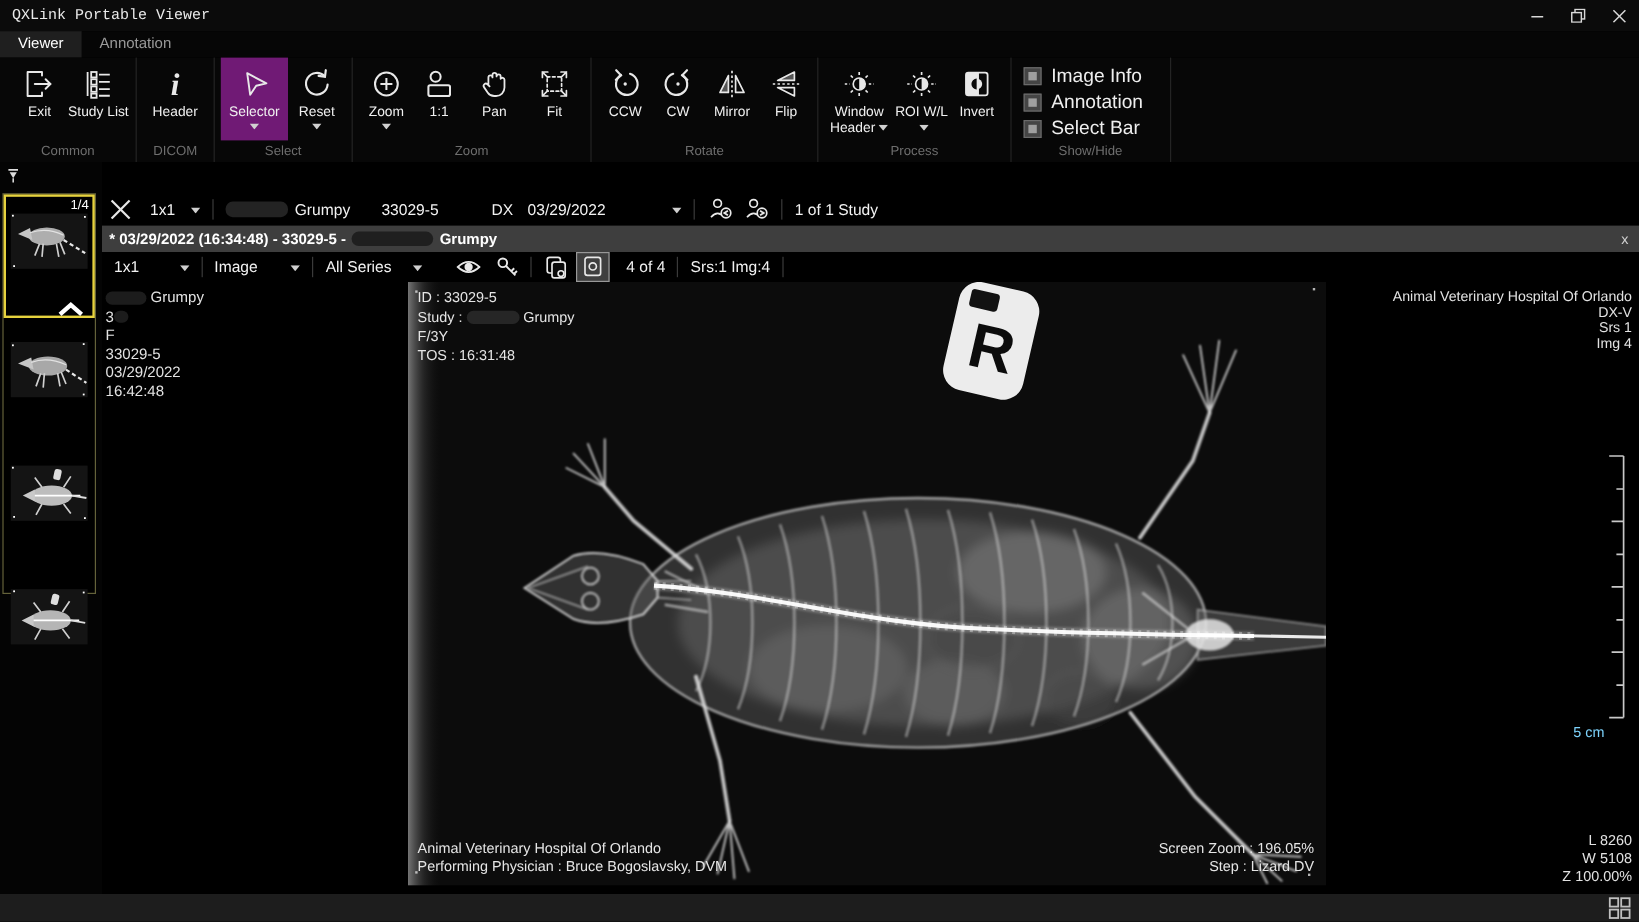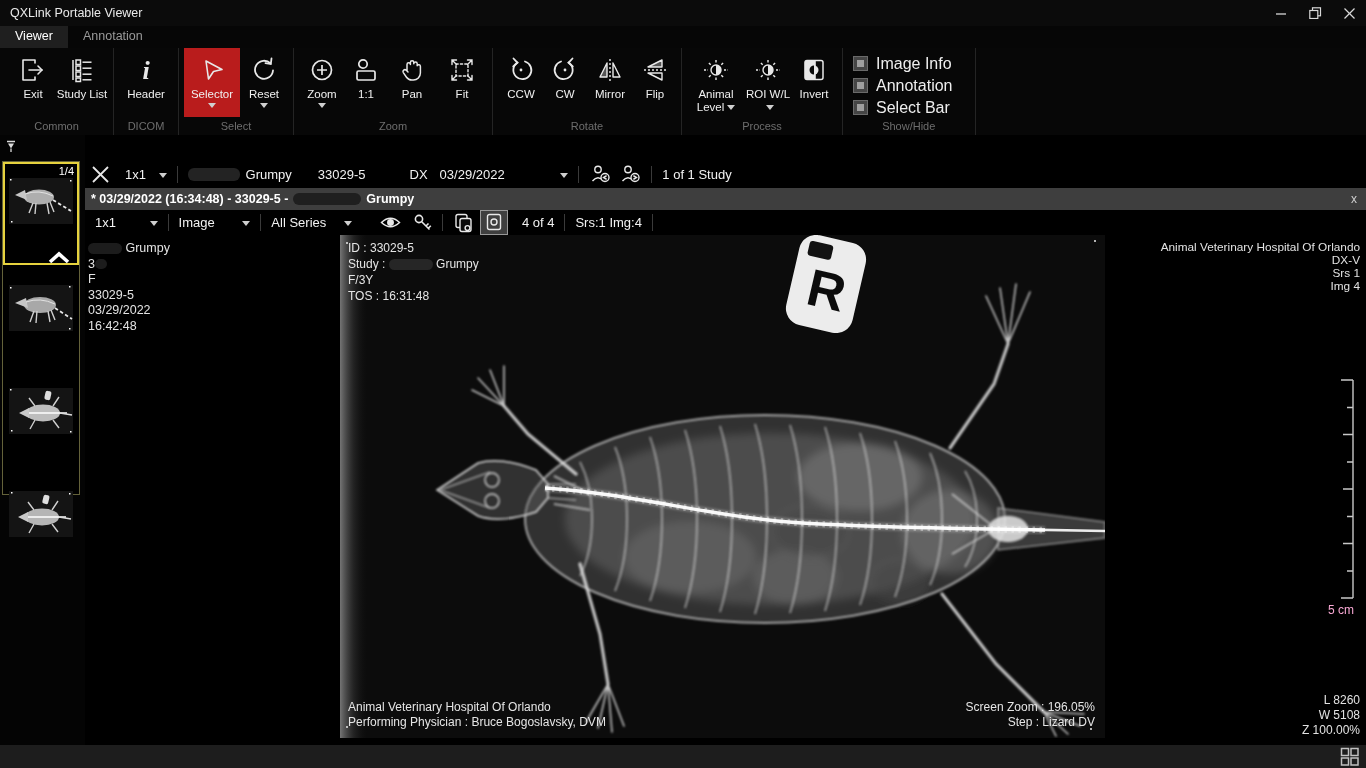--- a/index.html
+++ b/index.html
@@ -1,34 +1,34 @@
 <!DOCTYPE html>
 <html><head>
 <meta charset="utf-8">
 <style>
   html,body{margin:0;padding:0;background:#222;}
   .app{position:relative;width:1366px;height:768px;background:#000;overflow:hidden;
        font-family:"Liberation Sans",sans-serif;color:#f0f0f0;-webkit-font-smoothing:antialiased;}
   
-  .titlebar{position:absolute;left:0;top:0;width:100%;height:26px;background:#0b0b0b;display:flex;align-items:center;}
+  .titlebar{position:absolute;left:0;top:0;width:100%;height:26px;background:#0b0b0b;display:flex;align-items:center;font-family:Liberation Mono, monospace;}
   .titlebar .title{font-size:12.5px;color:#eaeaea;margin-left:10px;}
   .wincontrols{margin-left:auto;display:flex;align-items:center;height:100%;}
   .winbtn{width:34px;height:100%;display:flex;align-items:center;justify-content:center;color:#d8d8d8;}
   
   .tabbar{position:absolute;left:0;top:26px;width:100%;height:22px;background:#060606;display:flex;align-items:stretch;}
   .tab{padding:3px 15px 0 15px;font-size:12.5px;color:#9a9a9a;}
   .tab.active{background:#1f1f1f;color:#fff;text-align:center;}
   
   .ribbon{position:absolute;left:0;top:48px;width:100%;height:87px;background:#070707;border-bottom:1px solid #2b2b2b;display:flex;align-items:stretch;}
   .rgroup{position:relative;display:flex;align-items:flex-start;padding:0 5px 16px 5px;border-right:1px solid #242424;}
   .glabel{position:absolute;bottom:3px;left:0;right:0;text-align:center;font-size:11px;color:#6e6e6e;}
   .rbtn{display:flex;flex-direction:column;align-items:center;padding-top:7px;min-height:62px;cursor:default;}
   .rbtn .iconbox{height:30px;display:flex;align-items:center;justify-content:center;}
   .rbtn .lbl{font-size:11.5px;line-height:12.5px;color:#f0f0f0;text-align:center;margin-top:3px;}
-  .rbtn.active{background:#b91c1c;}
+  .rbtn.active{background:#701a75;}
   .caret-below{margin-top:2px;}
   .caret-inline{display:inline-block;margin-left:3px;vertical-align:middle;}
   .cbgroup{display:flex;flex-direction:column;padding-top:8px;gap:7px;}
   .cbrow{display:flex;align-items:center;gap:8px;height:15px;}
   .cbbox{width:13px;height:13px;background:#454545;border:1px solid #6a6a6a;display:flex;align-items:center;justify-content:center;}
   .cbbox .inner{width:7px;height:7px;background:#9f9f9f;}
   .cbrow .cblbl{font-size:16px;color:#eee;}
   
   .mainrow{position:absolute;left:0;top:135px;width:100%;height:610px;display:flex;}
   .sidebar{position:relative;width:85px;background:#040404;flex:none;}
@@ -57,21 +57,21 @@
   .leftoverlay{position:absolute;left:3px;top:6px;font-size:12.5px;line-height:15.5px;color:#e3e3e3;}
   .film{position:absolute;left:255px;top:-3px;width:765px;height:506px;}
   .film svg.xray{position:absolute;left:0;top:0;}
   .ovl{position:absolute;font-size:12px;line-height:16px;color:#e5e5e5;}
   .ovl.tl{left:8px;top:8px;}
   .ovl.tr{right:10px;top:8px;text-align:right;}
   .ovl.bl{left:8px;bottom:8px;line-height:15px;}
   .ovl.br{right:10px;bottom:8px;text-align:right;line-height:15px;}
   .rightoverlay{position:absolute;right:6px;top:6px;text-align:right;font-size:11.8px;line-height:13px;color:#e2e2e2;}
   .scalebar{position:absolute;right:7px;top:143px;}
-  .scalelabel{position:absolute;right:12px;top:368px;font-size:12px;color:#f9a8d4;}
+  .scalelabel{position:absolute;right:29px;top:368px;font-size:12px;color:#7dd3fc;}
   .wlblock{position:absolute;right:6px;bottom:7px;text-align:right;font-size:12px;line-height:15px;color:#e2e2e2;}
   
   .statusbar{position:absolute;left:0;bottom:0;width:100%;height:23px;background:#1d1d1d;display:flex;align-items:center;}
   .gridbtn{margin-left:auto;margin-right:6px;display:flex;align-items:center;}
   svg{display:block;}
 </style>
 </head>
 <body>
 
 <div class="app">
@@ -267,21 +267,21 @@
     <div class="rgroup">
       <div class="rbtn" style="width:58px">
         <span class="iconbox">
           <svg width="26" height="26" viewBox="0 0 26 26" fill="none" stroke="#e8e8e8" stroke-width="1.4">
             <circle cx="13" cy="13" r="5"></circle>
             <path d="M13 8 a5 5 0 0 1 0 10 Z" fill="#e8e8e8" stroke="none"></path>
             <path d="M13 3 v2.5 M13 20.5 v2.5 M5.9 5.9 l1.8 1.8 M18.3 18.3 l1.8 1.8 M5.9 20.1 l1.8 -1.8 M18.3 7.7 l1.8 -1.8"></path>
             <path d="M1 13 h4 M21 13 h4" stroke-dasharray="2 1.6"></path>
           </svg>
           </span>
-        <span class="lbl"><span>Animal Level</span><svg class="caret-inline" width="8" height="5" viewBox="0 0 8 5">
+        <span class="lbl"><span>Window Header</span><svg class="caret-inline" width="8" height="5" viewBox="0 0 8 5">
               <polygon points="0,0 8,0 4,5" fill="#d0d0d0"></polygon>
             </svg></span>
       </div>
       <div class="rbtn" style="width:46px">
         <span class="iconbox">
           <svg width="26" height="26" viewBox="0 0 26 26" fill="none" stroke="#e8e8e8" stroke-width="1.4">
             <circle cx="13" cy="13" r="5"></circle>
             <path d="M13 8 a5 5 0 0 1 0 10 Z" fill="#e8e8e8" stroke="none"></path>
             <path d="M13 3 v2.5 M13 20.5 v2.5 M5.9 5.9 l1.8 1.8 M18.3 18.3 l1.8 1.8 M5.9 20.1 l1.8 -1.8 M18.3 7.7 l1.8 -1.8"></path>
             <path d="M1 13 h4 M21 13 h4" stroke-dasharray="2 1.6"></path>

